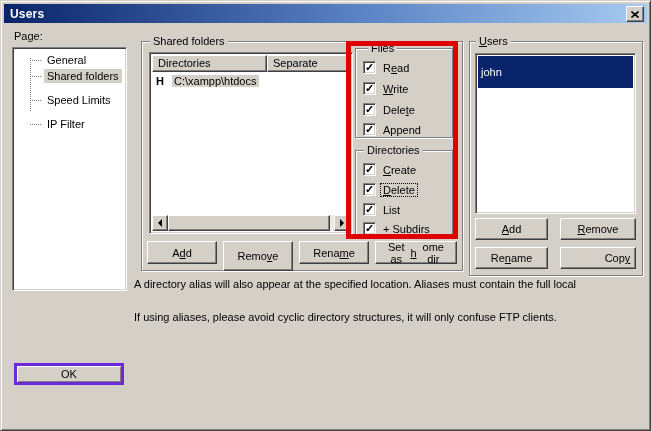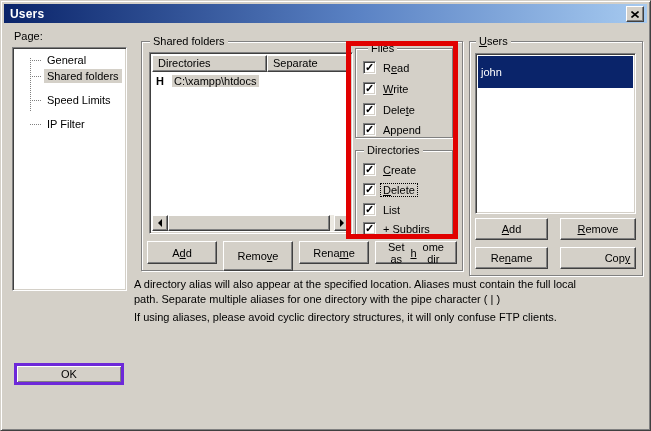--- a/index.html
+++ b/index.html
@@ -207,18 +207,17 @@
   </div>
   <div class="abs sunken" style="left:474px;top:52px;width:161px;height:161px;">
     <div class="user-row">john</div>
   </div>
   <button class="btn" style="left:474px;top:217px;width:73px;height:22px;"><u>A</u>dd</button>
   <button class="btn" style="left:559px;top:217px;width:76px;height:22px;"><u>R</u>emove</button>
   <button class="btn" style="left:474px;top:246px;width:73px;height:22px;">Re<u>n</u>ame</button>
   <button class="btn" style="left:559px;top:246px;width:76px;height:22px;padding-left:45px;">Cop<u>y</u></button>
 
   <div class="note-line" style="top:277px;">A directory alias will also appear at the specified location. Aliases must contain the full local</div>
-  <div class="note-line" style="top:292px;">path. Separate multiple aliases for one directory with the pipe character ( | )</div>
   <div class="note-line" style="top:310px;">If using aliases, please avoid cyclic directory structures, it will only confuse FTP clients.</div>
 
   <button class="btn btn-default" style="left:13px;top:362px;width:110px;height:22px;">OK</button>
 
 </div>
 
 </body></html>

